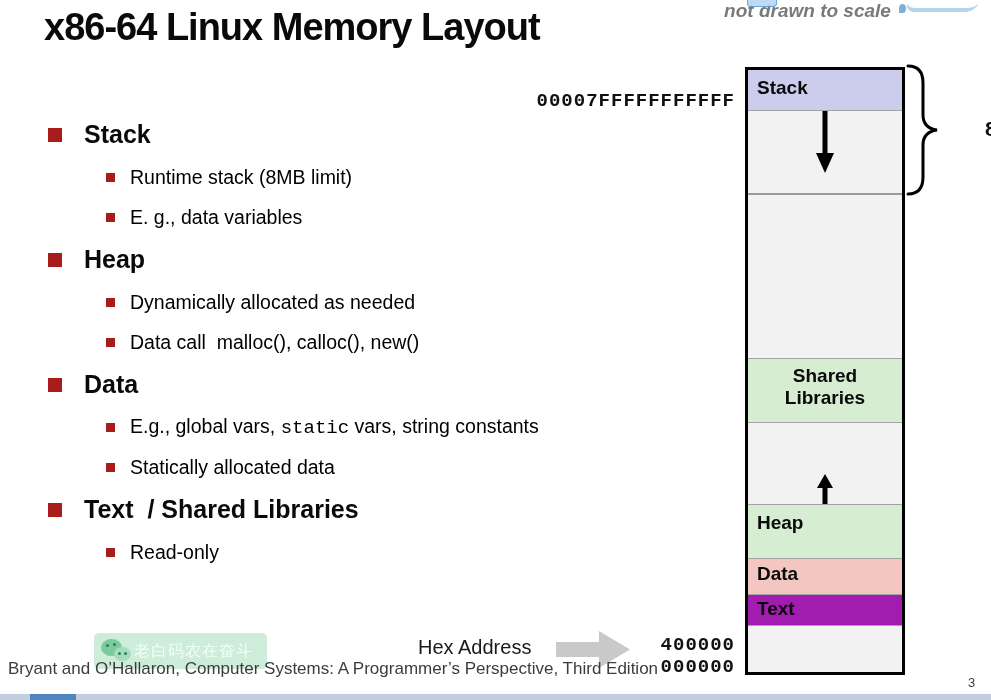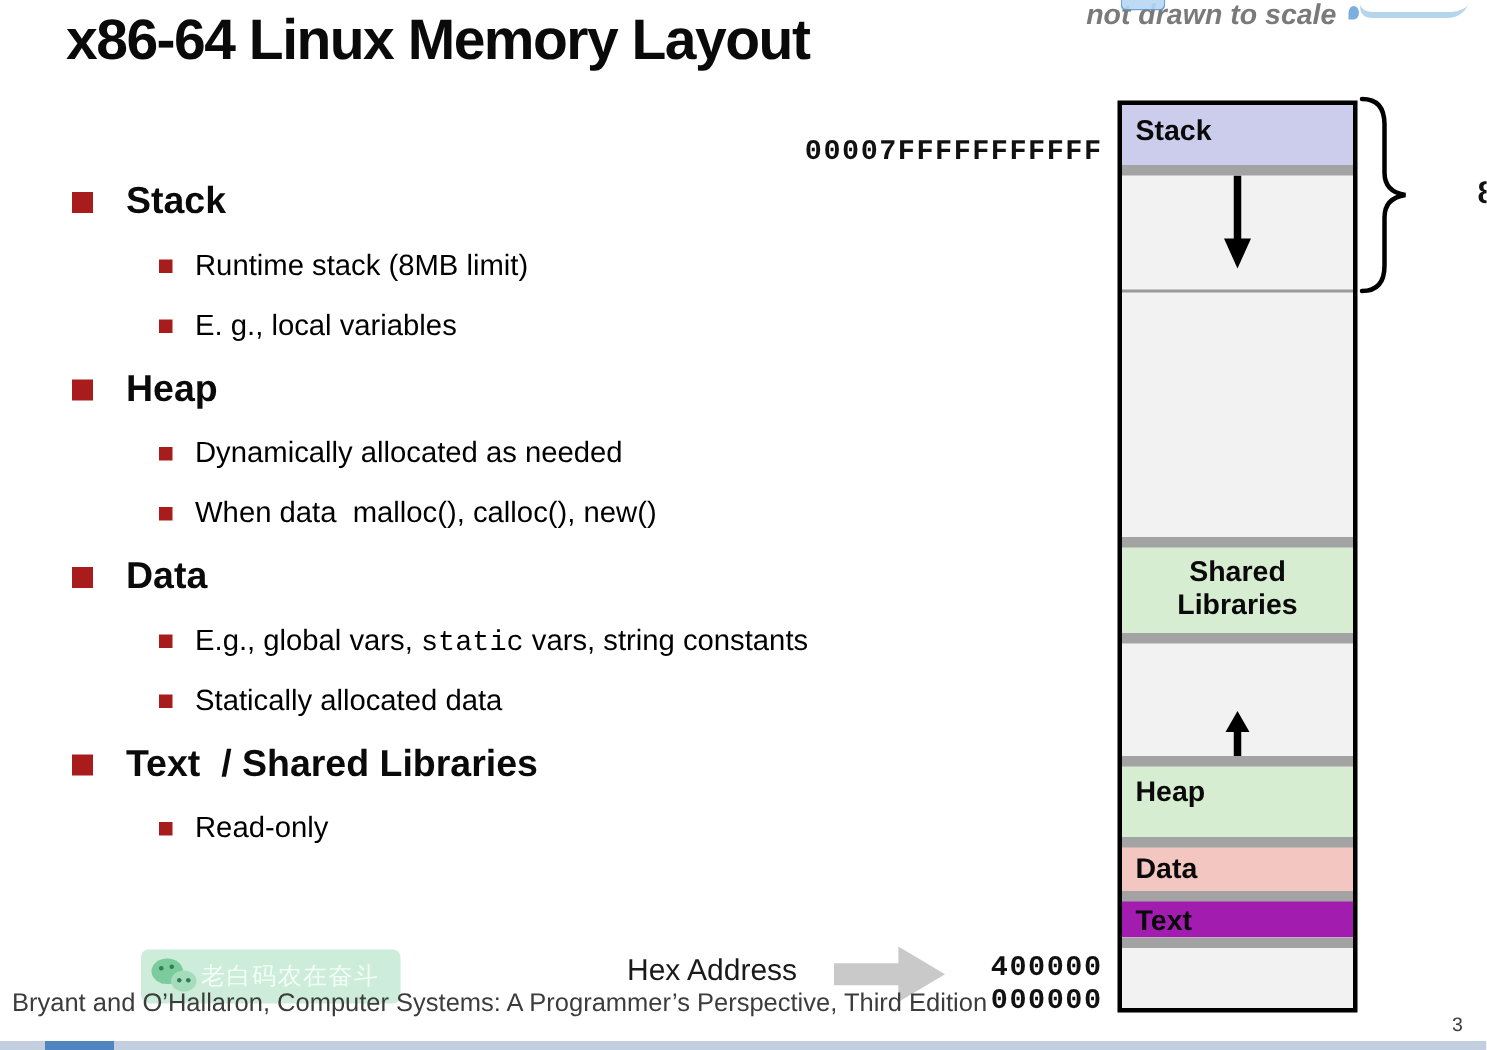--- a/index.html
+++ b/index.html
@@ -69,21 +69,21 @@
     font-family: "Liberation Mono", monospace; font-size: 19px;
   }
 
   
   .mem-col {
     left: 745px; top: 67px; width: 160px; height: 608px;
     border: 3px solid #000; background: #f2f2f2;
     display: flex; flex-direction: column;
   }
   .seg { position: relative; width: 100%; }
-  .seg.bordered { border-top: 7px solid #a3a3a3; }
+  .seg.bordered { border-top: 1px solid #a3a3a3; }
   .seg.thin-sep { border-top: 2px solid #9a9a9a; }
   .seg-label {
     font-size: 19px; font-weight: bold; color: #0a0a0a;
     padding: 7px 0 0 9px; line-height: 22px;
   }
   .seg-label.centered { text-align: center; padding: 6px 24px 0 24px; }
   .arrow-down { position: absolute; left: 50%; top: 0; transform: translateX(-50%); }
   .arrow-up { position: absolute; left: 50%; bottom: 0; transform: translateX(-50%); }
 
   
@@ -156,36 +156,36 @@
     <div class="h-row">
       <span class="b1"></span>
       <span class="h-text">Stack</span>
     </div>
     <div class="i-row">
       <span class="b2"></span>
       <span class="i-text">Runtime stack (8MB limit)</span>
     </div>
     <div class="i-row">
       <span class="b2"></span>
-      <span class="i-text">E. g., local variables</span>
+      <span class="i-text">E. g., data variables</span>
     </div>
   </div>
 
   <div class="sec">
     <div class="h-row">
       <span class="b1"></span>
       <span class="h-text">Heap</span>
     </div>
     <div class="i-row">
       <span class="b2"></span>
       <span class="i-text">Dynamically allocated as needed</span>
     </div>
     <div class="i-row">
       <span class="b2"></span>
-      <span class="i-text">When data  malloc(), calloc(), new()</span>
+      <span class="i-text">Data call  malloc(), calloc(), new()</span>
     </div>
   </div>
 
   <div class="sec">
     <div class="h-row">
       <span class="b1"></span>
       <span class="h-text">Data</span>
     </div>
     <div class="i-row">
       <span class="b2"></span>

